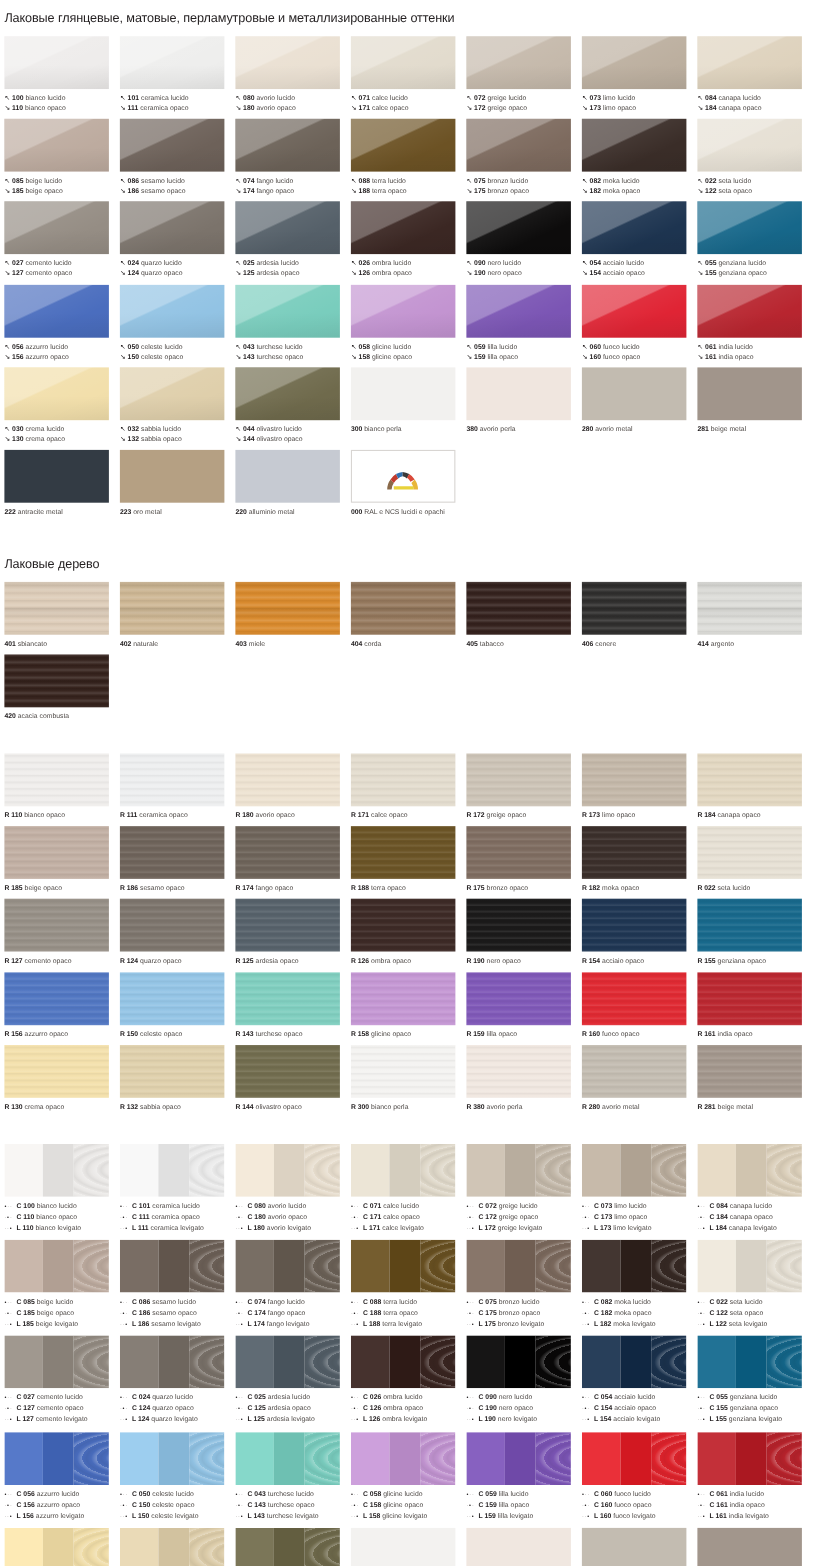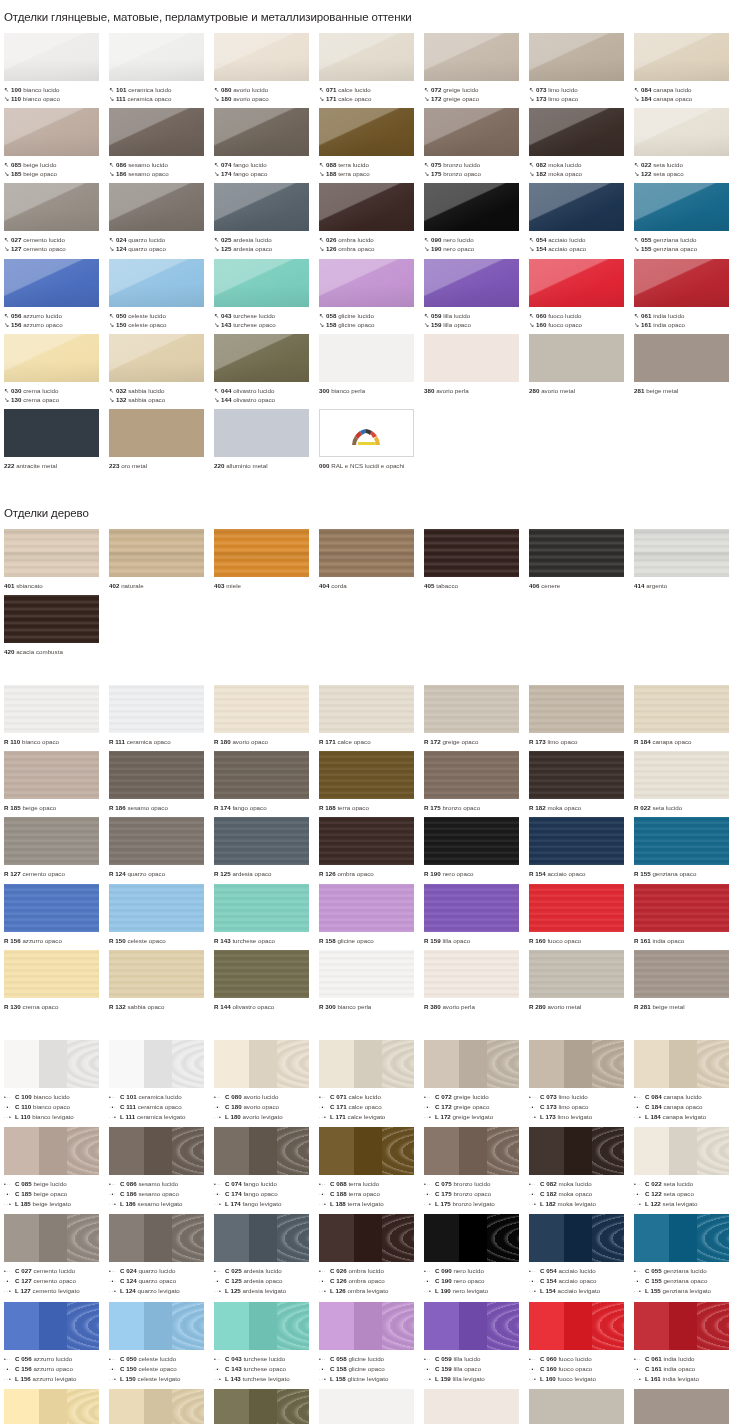--- a/index.html
+++ b/index.html
@@ -153,21 +153,21 @@
   .dots .on { color: #231f20; }
   .spacer-lg { height: 22px; }
   .spacer-md { height: 14px; }
 </style>
 </head>
 <body>
 
 <div class="page">
 
   <div id="sec-lacquer">
-    <div class="section-title">Отделки глянцевые, матовые, перламутровые и металлизированные оттенки</div>
+    <div class="section-title">Лаковые глянцевые, матовые, перламутровые и металлизированные оттенки</div>
     <div class="grid">
         <div class="cell">
           <div class="sw gloss" style="background: rgb(238, 236, 235);"></div>
           <div class="lbl">
             <span class="row"><span class="pfx">↖</span><b>100</b> <span>bianco lucido</span></span>
             <span class="row"><span class="pfx">↘</span><b>110</b> <span>bianco opaco</span></span>
           </div>
         </div>
         <div class="cell">
           <div class="sw gloss" style="background: rgb(238, 238, 237);"></div>
@@ -438,21 +438,21 @@
           <div class="lbl">
             <span class="row"><b>000</b> <span>RAL e NCS lucidi e opachi</span></span>
           </div>
         </div>
       </div>
   </div>
 
   <div class="spacer-lg"></div>
 
   <div id="sec-wood">
-    <div class="section-title">Отделки дерево</div>
+    <div class="section-title">Лаковые дерево</div>
     <div class="grid">
         <div class="cell">
           <div class="sw grain2" style="background: rgb(221, 204, 184);"></div>
           <div class="lbl">
             <span class="row"><b>401</b> <span>sbiancato</span></span>
           </div>
         </div>
         <div class="cell">
           <div class="sw grain2" style="background: rgb(205, 182, 147);"></div>
           <div class="lbl">

